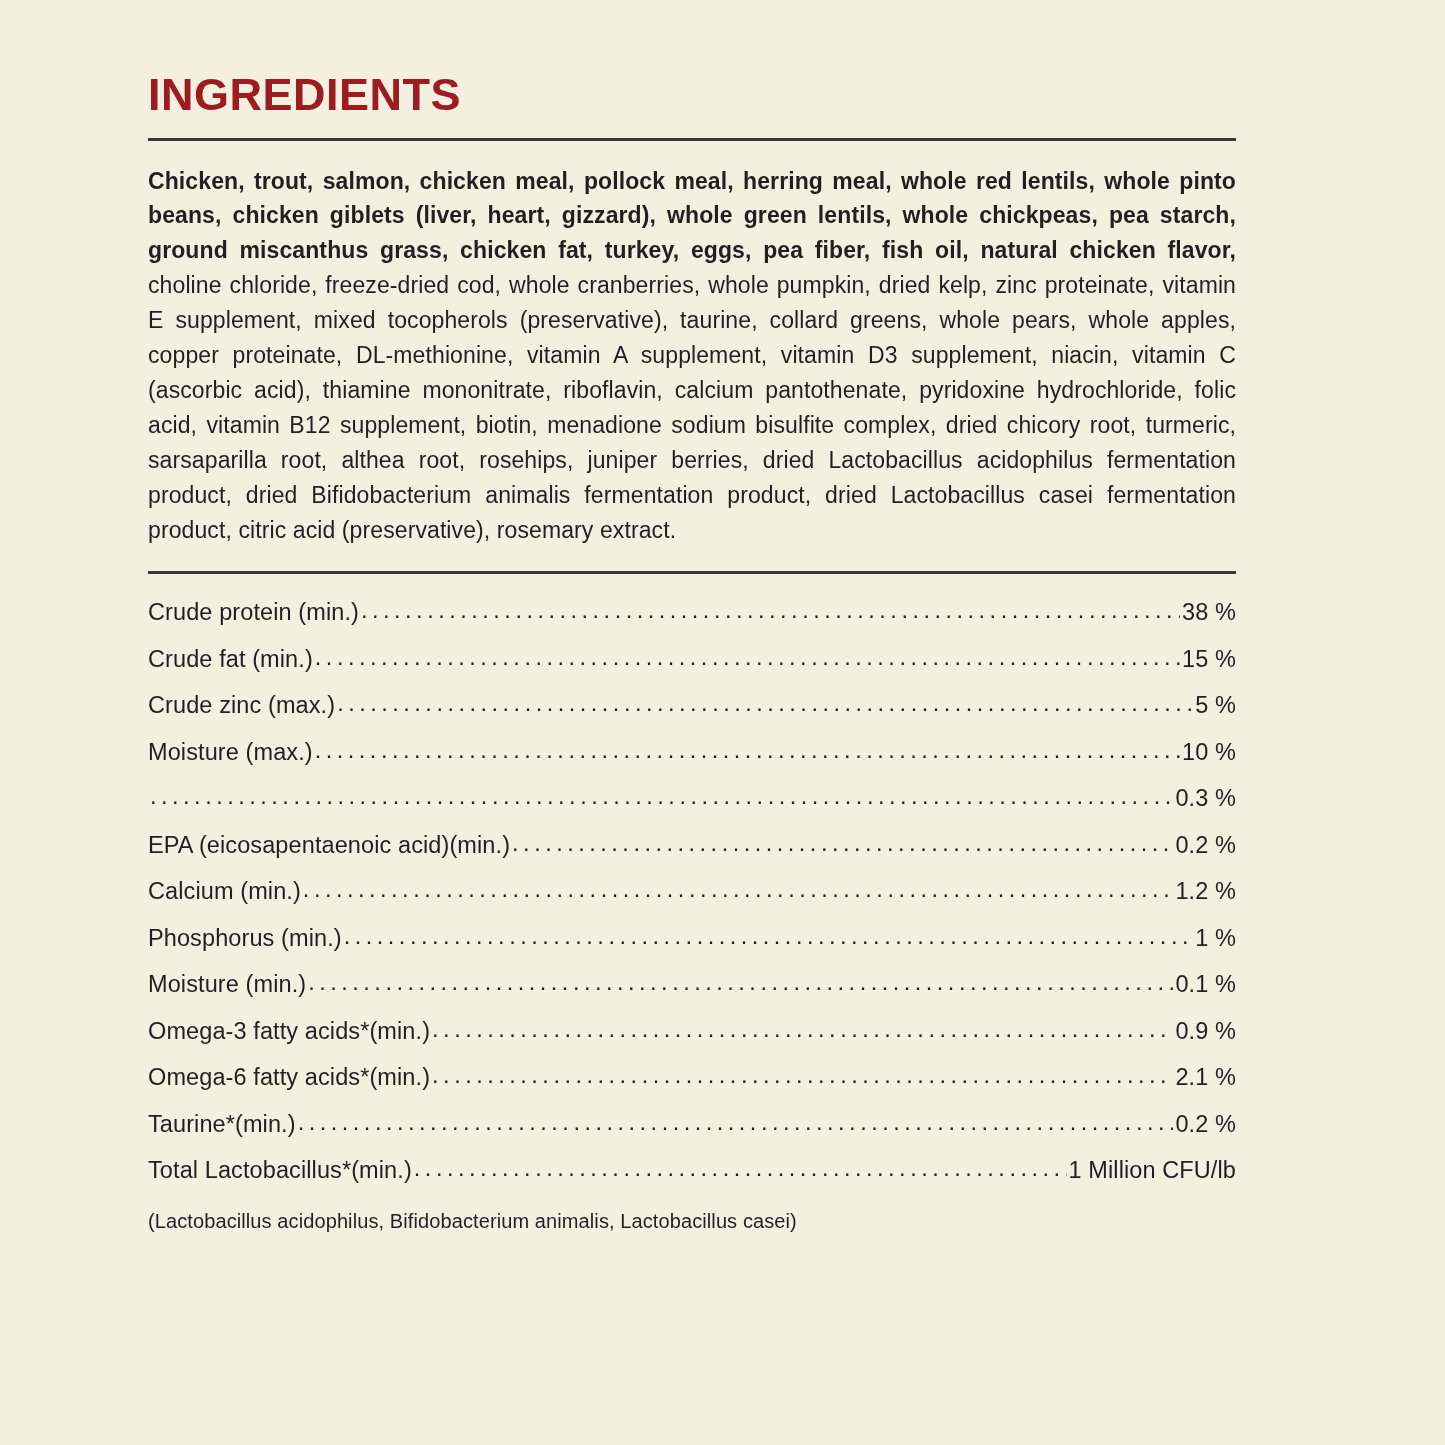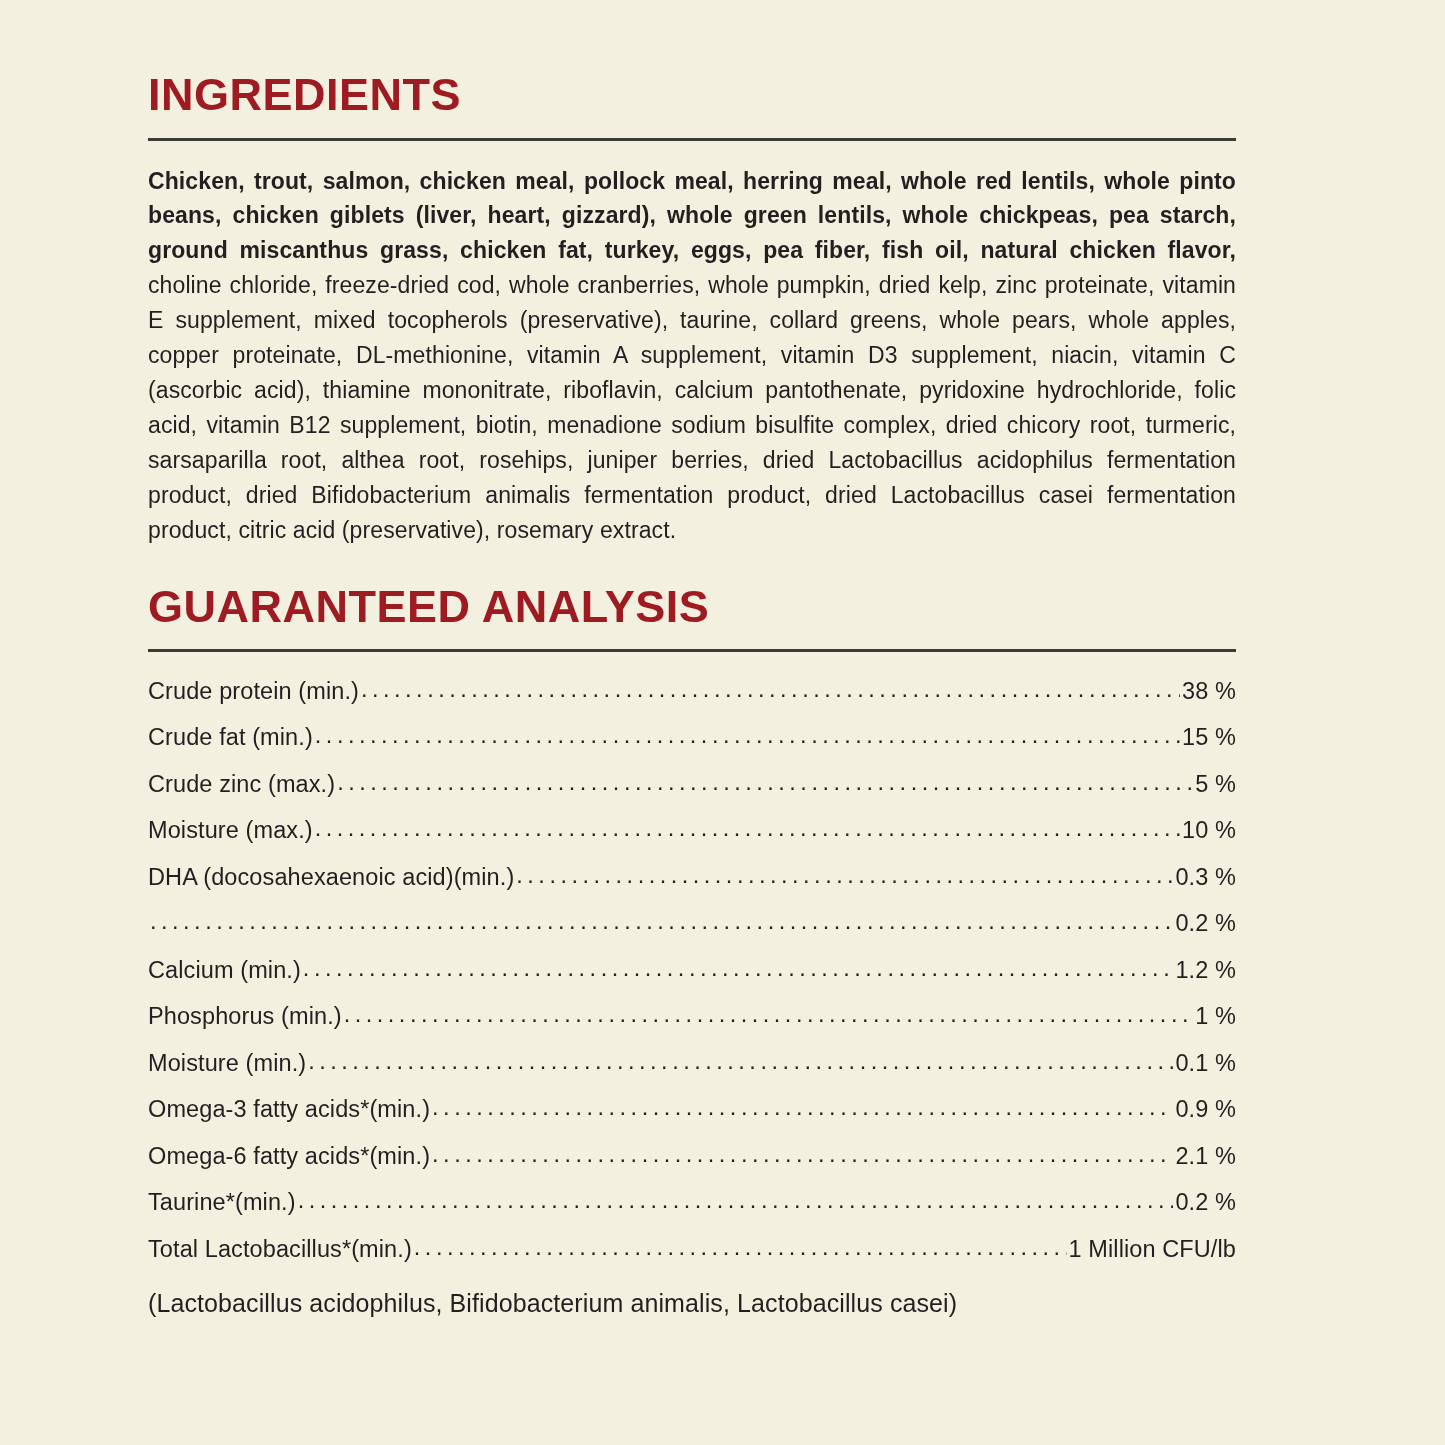--- a/index.html
+++ b/index.html
@@ -74,40 +74,39 @@
     margin: 0 2px;
     color: #231f20;
     letter-spacing: 4.5px;
     font-size: 23.5px;
     transform: translateY(-2px);
   }
   .ga-value {
     white-space: nowrap;
   }
   .ga-note {
-    font-size: 25px;
+    font-size: 20px;
     padding-top: 16px;
     letter-spacing: 0.1px;
   }
   .ga-note.second {
     padding-top: 26px;
   }
 </style>
 </head>
 <body>
 
 <div class="page">
 
   <h1 class="section-title" id="ingredients-title">INGREDIENTS</h1>
 
   <hr class="rule">
 
   <p class="ing-body"><b>Chicken, trout, salmon, chicken meal, pollock meal, herring meal, whole red lentils, whole pinto beans, chicken giblets (liver, heart, gizzard), whole green lentils, whole chickpeas, pea starch, ground miscanthus grass, chicken fat, turkey, eggs, pea fiber, fish oil, natural chicken flavor,</b><span> choline chloride, freeze-dried cod, whole cranberries, whole pumpkin, dried kelp, zinc proteinate, vitamin E supplement, mixed tocopherols (preservative), taurine, collard greens, whole pears, whole apples, copper proteinate, DL-methionine, vitamin A supplement, vitamin D3 supplement, niacin, vitamin C (ascorbic acid), thiamine mononitrate, riboflavin, calcium pantothenate, pyridoxine hydrochloride, folic acid, vitamin B12 supplement, biotin, menadione sodium bisulfite complex, dried chicory root, turmeric, sarsaparilla root, althea root, rosehips, juniper berries, dried Lactobacillus acidophilus fermentation product, dried Bifidobacterium animalis fermentation product, dried Lactobacillus casei fermentation product, citric acid (preservative), rosemary extract.</span></p>
 
-  <h1 class="section-title" id="analysis-title">GUARANTEED ANALYSIS</h1>
 
   <hr class="rule">
 
   <ul class="ga-list" id="ga-list">
       <li class="ga-row">
         <span class="ga-name">Crude protein (min.)</span>
         <span class="ga-dots">........................................................................................................................</span>
         <span class="ga-value">38 %</span>
       </li>
       <li class="ga-row">
@@ -119,25 +118,25 @@
         <span class="ga-name">Crude zinc (max.)</span>
         <span class="ga-dots">........................................................................................................................</span>
         <span class="ga-value">5 %</span>
       </li>
       <li class="ga-row">
         <span class="ga-name">Moisture (max.)</span>
         <span class="ga-dots">........................................................................................................................</span>
         <span class="ga-value">10 %</span>
       </li>
       <li class="ga-row">
-        <span class="ga-name">DHA (docosahexaenoic acid)(min.)</span>
         <span class="ga-dots">........................................................................................................................</span>
         <span class="ga-value">0.3 %</span>
       </li>
       <li class="ga-row">
+        <span class="ga-name">EPA (eicosapentaenoic acid)(min.)</span>
         <span class="ga-dots">........................................................................................................................</span>
         <span class="ga-value">0.2 %</span>
       </li>
       <li class="ga-row">
         <span class="ga-name">Calcium (min.)</span>
         <span class="ga-dots">........................................................................................................................</span>
         <span class="ga-value">1.2 %</span>
       </li>
       <li class="ga-row">
         <span class="ga-name">Phosphorus (min.)</span>

